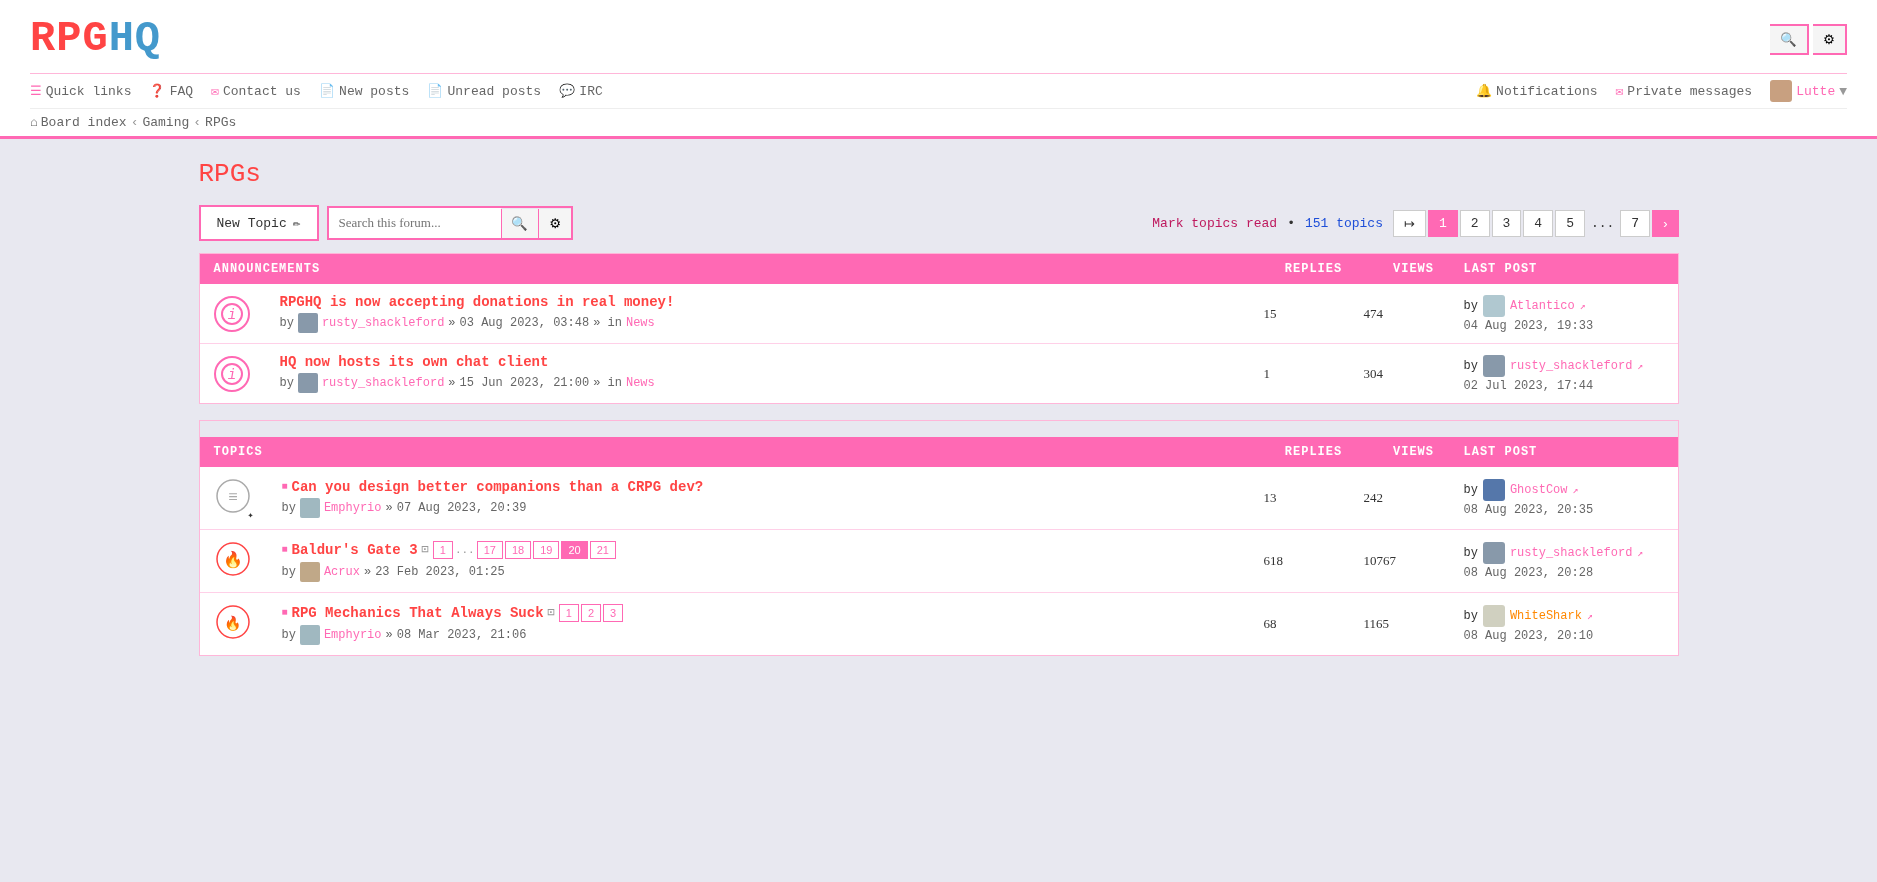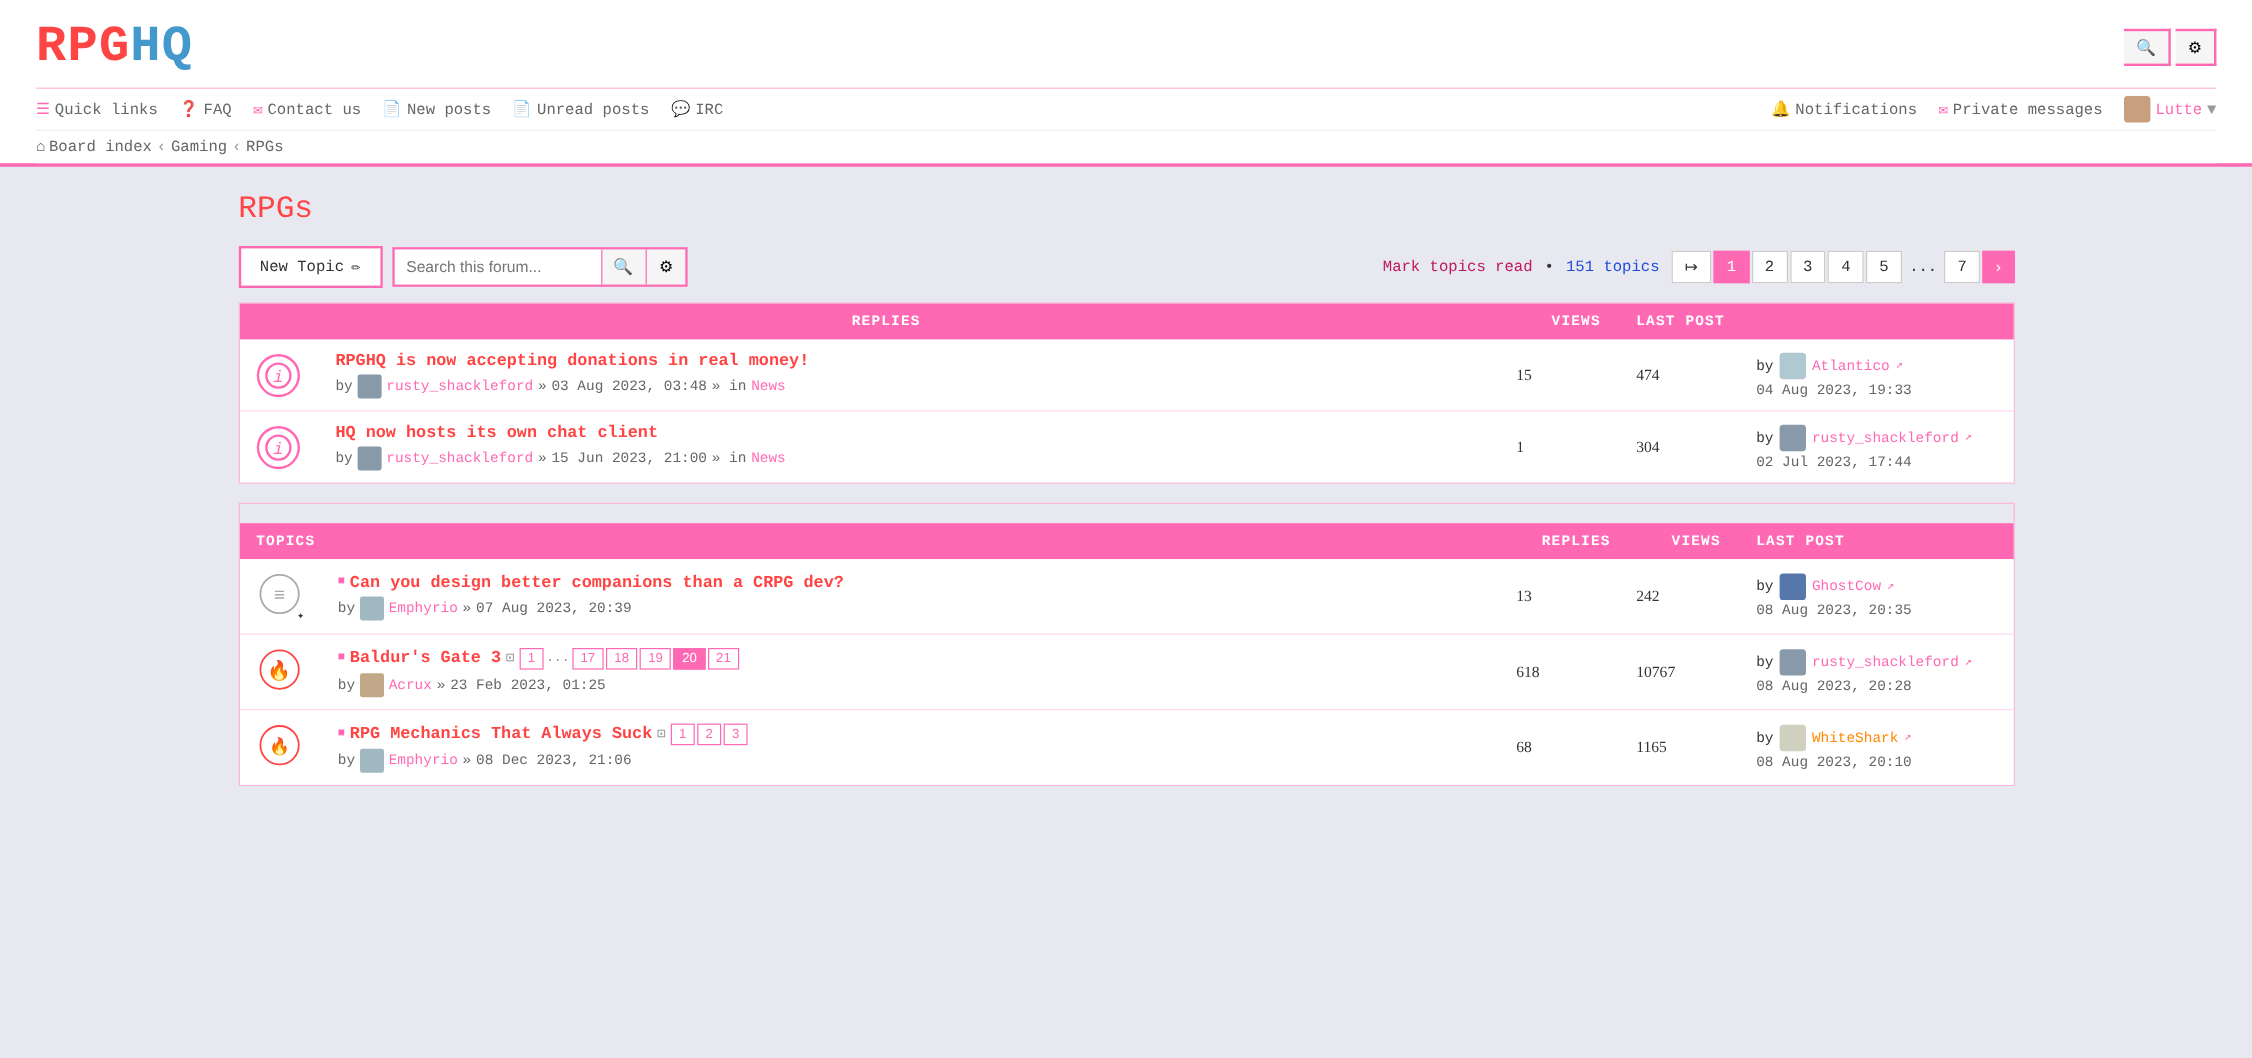--- a/index.html
+++ b/index.html
@@ -25,21 +25,21 @@
 
     
     #main { max-width: 1520px; margin: 20px auto; padding: 0 20px; }
     #page-title { color: #ff4444; font-size: 26px; font-weight: normal; margin-bottom: 16px; font-family: 'Courier New', monospace; }
 
     
     #toolbar { display: flex; align-items: center; justify-content: space-between; margin-bottom: 12px; }
     #toolbar-left { display: flex; align-items: center; gap: 8px; }
     #new-topic-btn { background: #fff; border: 2px solid #ff69b4; color: #333; padding: 8px 16px; font-size: 13px; cursor: pointer; display: flex; align-items: center; gap: 6px; font-family: 'Courier New', monospace; }
     #search-forum-wrap { display: flex; align-items: center; border: 2px solid #ff69b4; }
-    #search-forum-input { border: none; padding: 7px 10px; font-size: 13px; width: 172px; outline: none; font-family: Liberation Sans, sans-serif; }
+    #search-forum-input { border: none; padding: 7px 10px; font-size: 13px; width: 172px; outline: none; font-family: Liberation Serif, serif; }
     #search-forum-btn { background: #f5f5f5; border: none; border-left: 1px solid #ff69b4; padding: 7px 10px; cursor: pointer; }
     #search-forum-settings { background: #f5f5f5; border: none; border-left: 1px solid #ff69b4; padding: 7px 10px; cursor: pointer; }
 
     #toolbar-right { display: flex; align-items: center; gap: 10px; color: #ff69b4; font-size: 13px; }
     #topics-count { color: #1d4ed8; }
 
     
     .pagination { display: flex; align-items: center; gap: 2px; }
     .page-btn { background: #fff; border: 1px solid #ccc; padding: 5px 10px; cursor: pointer; font-size: 13px; font-family: 'Courier New', monospace; color: #333; text-decoration: none; }
     .page-btn.active { background: #ff69b4; border-color: #ff69b4; color: #fff; }
@@ -196,20 +196,21 @@
           <button class="page-btn">5</button>
           <span class="page-dots">...</span>
           <button class="page-btn">7</button>
           <button class="page-btn-nav">›</button>
         </div>
       </div>
     </div>
 
     <div class="section-wrap">
       <div class="section-header">
+        <span>ANNOUNCEMENTS</span>
         <span style="text-align:center;">REPLIES</span>
         <span style="text-align:center;">VIEWS</span>
         <span>LAST POST</span>
       </div>
 
       <div class="topic-row">
         <div class="topic-left">
           <div class="topic-icon announcement">
             <svg width="24" height="24" viewBox="0 0 24 24">
                 <circle cx="12" cy="12" r="10" stroke="#ff69b4" stroke-width="2" fill="none"></circle>
@@ -383,21 +384,21 @@
                 <button class="mini-page">1</button>
                 <button class="mini-page">2</button>
                 <button class="mini-page">3</button>
               </div>
             </div>
             <div class="topic-meta">
               <span>by</span>
               <div class="avatar-small" style="background:#a0b8c0; border-radius:2px; display:inline-block;"></div>
               <span class="author">Emphyrio</span>
               <span>»</span>
-              <span>08 Dec 2023, 21:06</span>
+              <span>08 Mar 2023, 21:06</span>
             </div>
           </div>
         </div>
         <div class="replies-views">68</div>
         <div class="replies-views">1165</div>
         <div class="last-post-info">
           <div class="by-line">
             <span>by</span>
             <div class="avatar-sm" style="background:#d0d0c0;"></div>
             <span class="poster" style="color:#ff8800;">WhiteShark</span>

